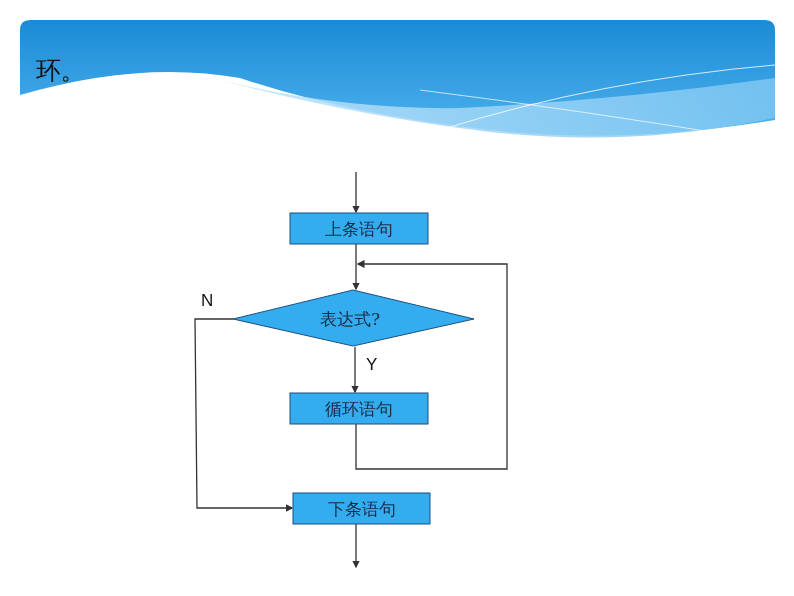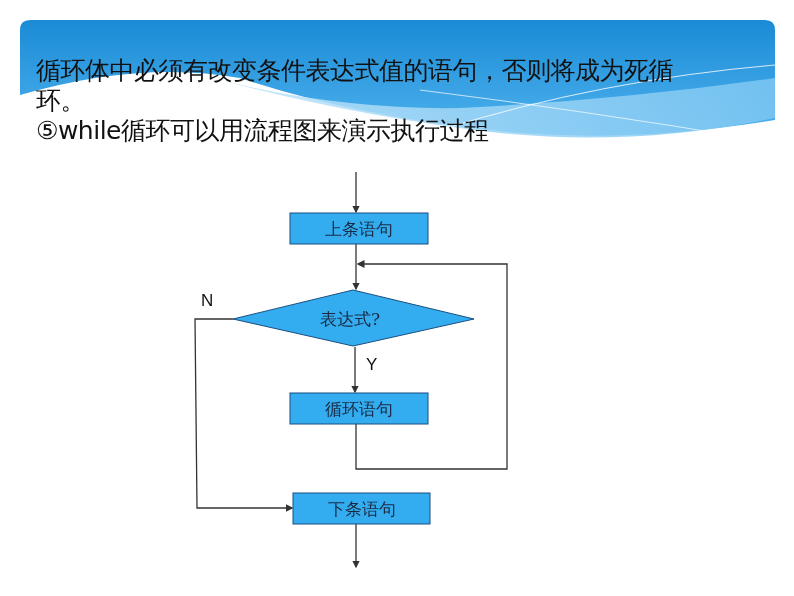--- a/index.html
+++ b/index.html
@@ -26,23 +26,21 @@
       <stop offset="1" stop-color="#7cc6f2"></stop>
     </linearGradient>
   </defs>
   <path d="M10 0 H745 Q755 0 755 10 V100 Q600 125 470 110 Q330 95 220 58 Q120 40 0 75 V10 Q0 0 10 0 Z" fill="url(#g1)"></path>
   <path d="M200 60 Q330 95 470 112 Q610 128 755 98 V58 Q600 80 440 88 Q320 90 200 60 Z" fill="url(#g2)" opacity="0.85"></path>
   <path d="M420 110 Q580 60 755 45" stroke="#ffffff" stroke-width="1" fill="none" opacity="0.8"></path>
   <path d="M400 70 Q560 90 740 120" stroke="#ffffff" stroke-width="1" fill="none" opacity="0.7"></path>
 </svg>
 
 <div class="text-block">
-  <div>循环体中必须有改变条件表达式值的语句，否则将成为死循</div>
   <div>环。</div>
-  <div>⑤while循环可以用流程图来演示执行过程</div>
 </div>
 
 <svg class="flow" viewBox="0 0 794 596">
   <defs>
     <marker id="arr" markerWidth="6" markerHeight="6" refX="5" refY="3" orient="auto">
       <path d="M0 0 L6 3 L0 6 Z" fill="#333"></path>
     </marker>
   </defs>
   <g stroke="#333" stroke-width="1.3" fill="none">
 

